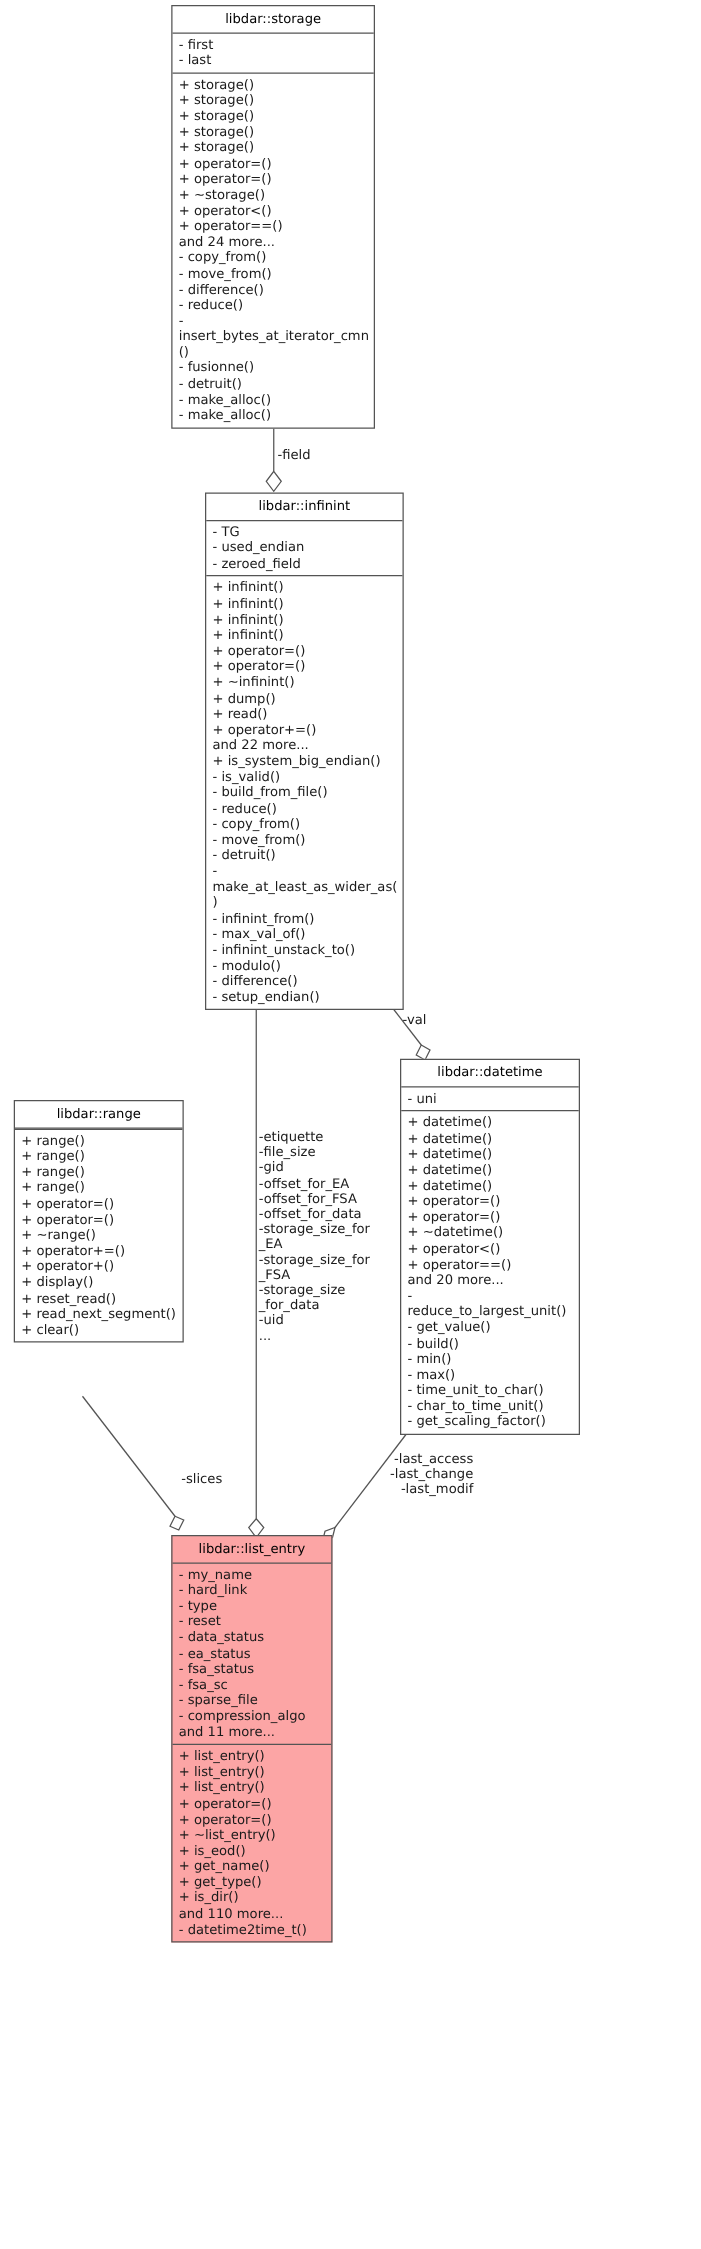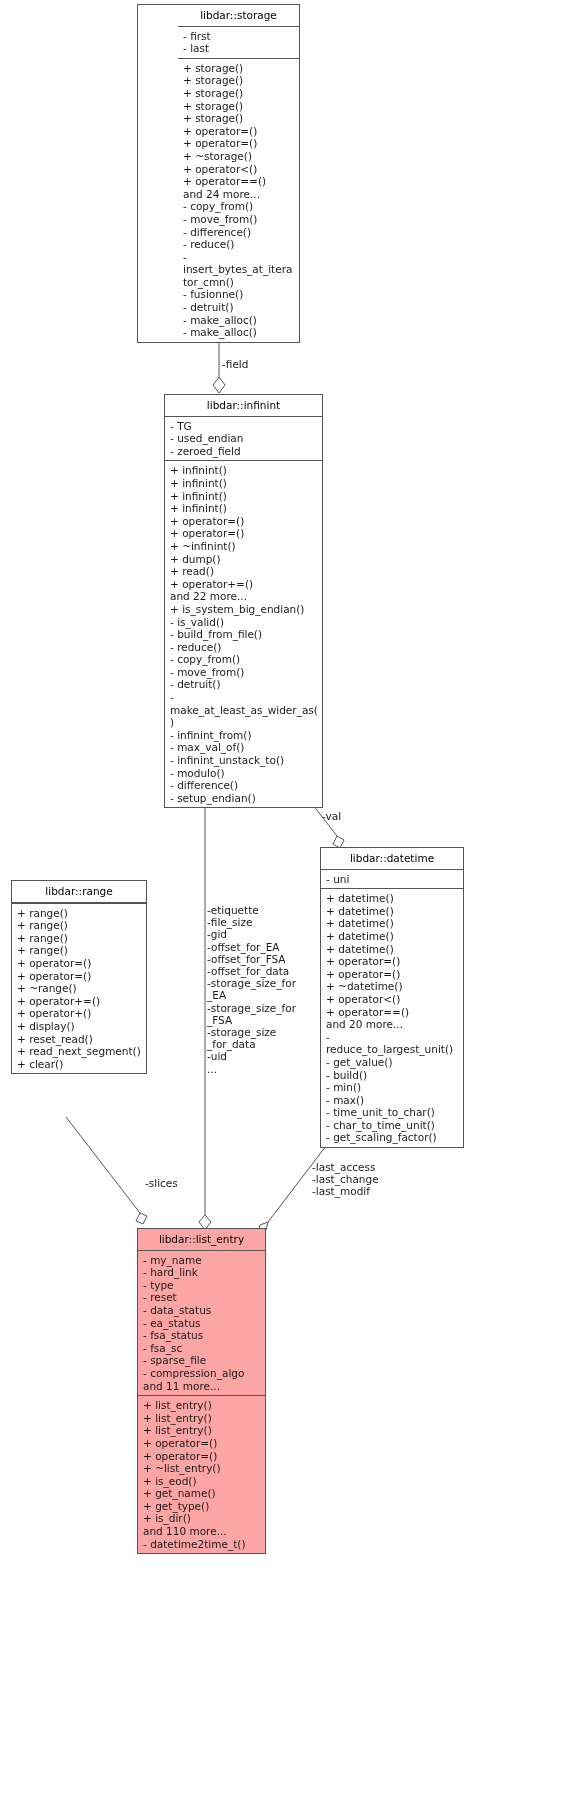--- a/index.html
+++ b/index.html
@@ -61,21 +61,21 @@
     word-break: break-word;
   }
   .edge-label {
     position: absolute;
     font-size: 10.5px;
     line-height: 12.2px;
     color: #1a1a1a;
     white-space: pre;
     text-align: left;
   }
-  .edge-label.left-al { text-align: left; }
+  .edge-label.left-al { text-align: right; }
 </style>
 </head>
 <body>
 
 <div id="canvas">
 
   <svg class="edges" viewBox="0 0 561 1799" width="561" height="1799">
 
     <line x1="219" y1="339" x2="219" y2="377" stroke="#545454" stroke-width="1"></line>
     <polygon points="219,377 225,385 219,393 213,385" fill="#ffffff" stroke="#545454" stroke-width="1"></polygon>
@@ -86,21 +86,21 @@
     <line x1="205" y1="805" x2="205" y2="1215" stroke="#545454" stroke-width="1"></line>
     <polygon points="205,1215 211,1222 205,1230 199,1222" fill="#ffffff" stroke="#545454" stroke-width="1"></polygon>
 
     <line x1="66" y1="1117" x2="140" y2="1213" stroke="#545454" stroke-width="1"></line>
     <polygon points="140,1213 147,1216 143,1224 136,1221" fill="#ffffff" stroke="#545454" stroke-width="1"></polygon>
 
     <line x1="326" y1="1146" x2="268" y2="1222" stroke="#545454" stroke-width="1"></line>
     <polygon points="268,1222 266,1230 258,1233 260,1225" fill="#ffffff" stroke="#545454" stroke-width="1"></polygon>
   </svg>
 
-  <div class="umlbox" id="box-storage" style="left:137px; top:4px; width:163px;padding-left:40px;">
+  <div class="umlbox" id="box-storage" style="left:137px; top:4px; width:163px;">
     <div class="uml-title">libdar::storage</div>
     <div class="uml-sep"></div>
     <div class="uml-list" id="attrs-storage">
         <div>- first</div>
         <div>- last</div>
       </div>
     <div class="uml-sep"></div>
     <div class="uml-list" id="meths-storage">
         <div>+ storage()</div>
         <div>+ storage()</div>

